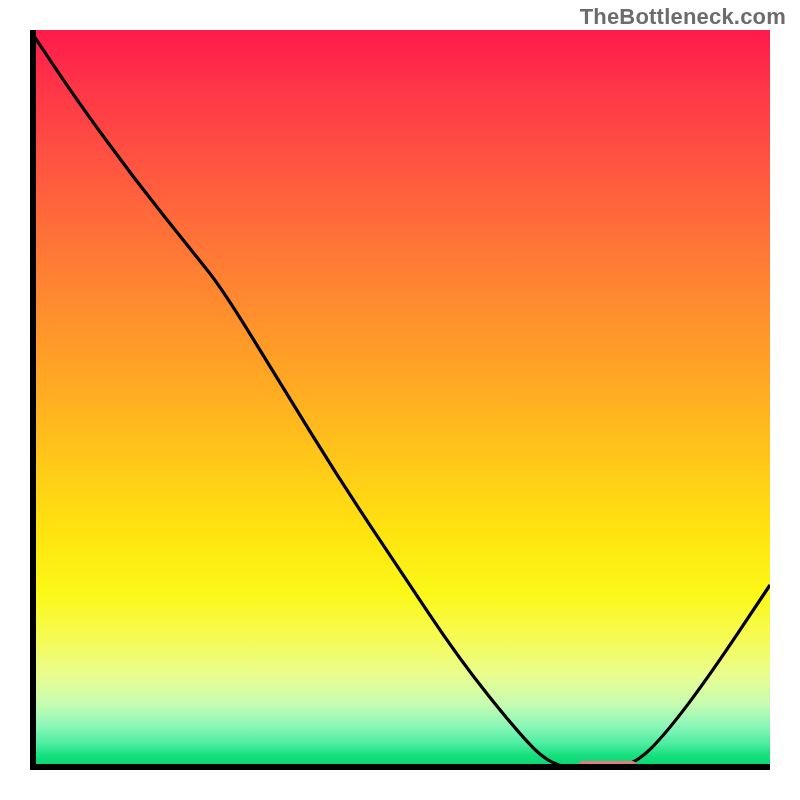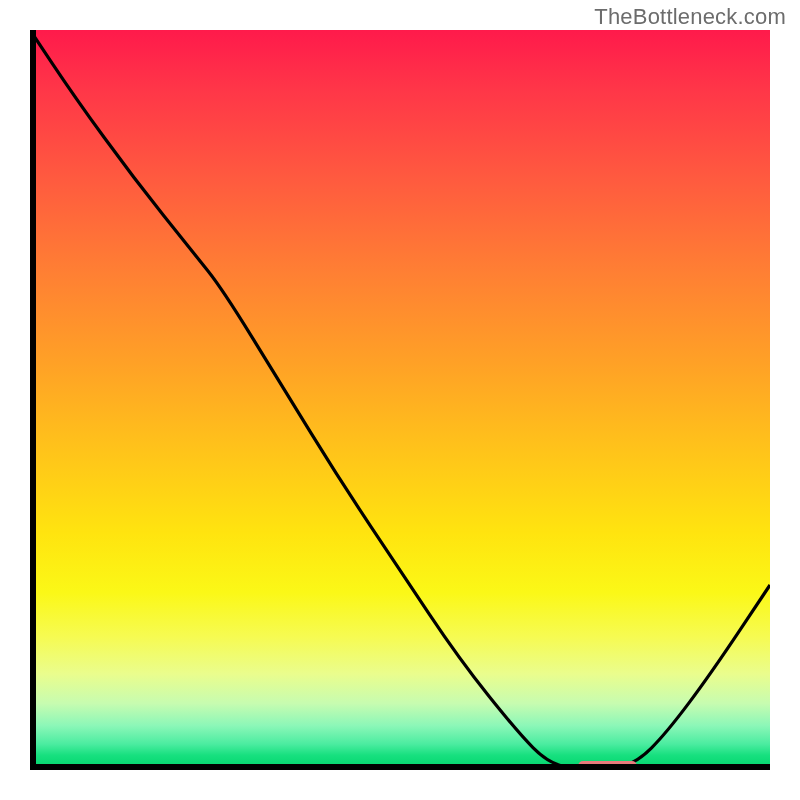--- a/index.html
+++ b/index.html
@@ -13,21 +13,21 @@
   .container {
     position: relative;
     width: 800px;
     height: 800px;
   }
   .watermark {
     position: absolute;
     top: 4px;
     right: 14px;
     font-size: 22px;
-    font-weight: normal;
+    font-weight: bold;
     color: #6c6c6c;
     z-index: 10;
     letter-spacing: 0.2px;
   }
   .plot-frame {
     position: absolute;
     left: 30px;
     top: 30px;
     width: 740px;
     height: 740px;

